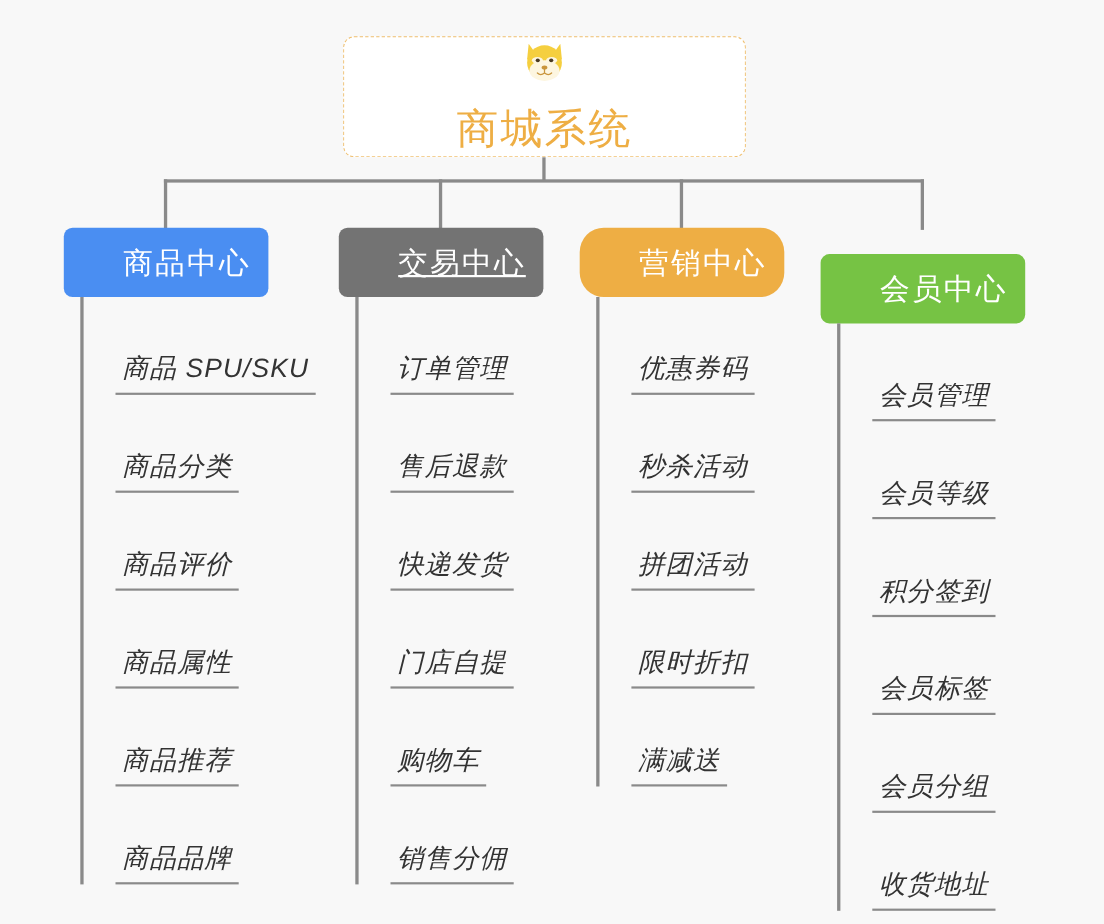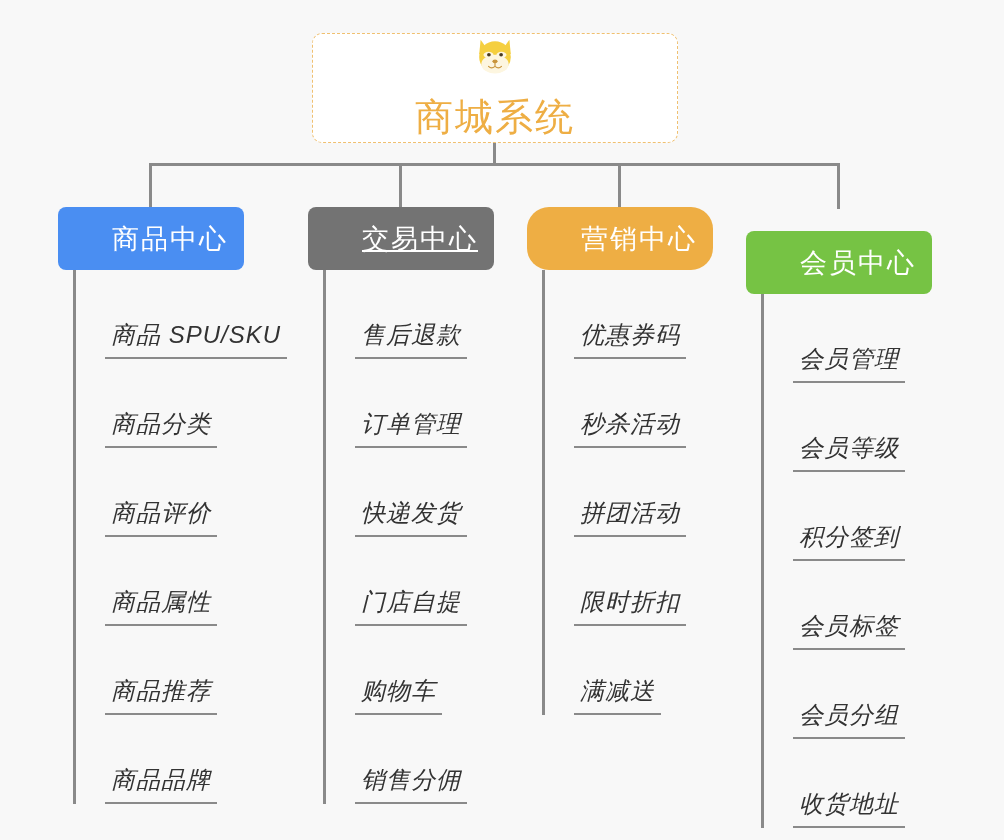--- a/index.html
+++ b/index.html
@@ -175,24 +175,24 @@
         </div>
     </div>
   </div>
 
   <div class="branch" style="left:308px;width:186px">
     <div class="branch-header" style="background: #737373; text-decoration: underline;">
       <span>交易中心</span>
     </div>
     <div class="leaf-rail">
       <div class="leaf">
+          <span class="leaf-label">订单管理</span>
+        </div>
+      <div class="leaf">
           <span class="leaf-label">售后退款</span>
-        </div>
-      <div class="leaf">
-          <span class="leaf-label">订单管理</span>
         </div>
       <div class="leaf">
           <span class="leaf-label">快递发货</span>
         </div>
       <div class="leaf">
           <span class="leaf-label">门店自提</span>
         </div>
       <div class="leaf">
           <span class="leaf-label">购物车</span>
         </div>

